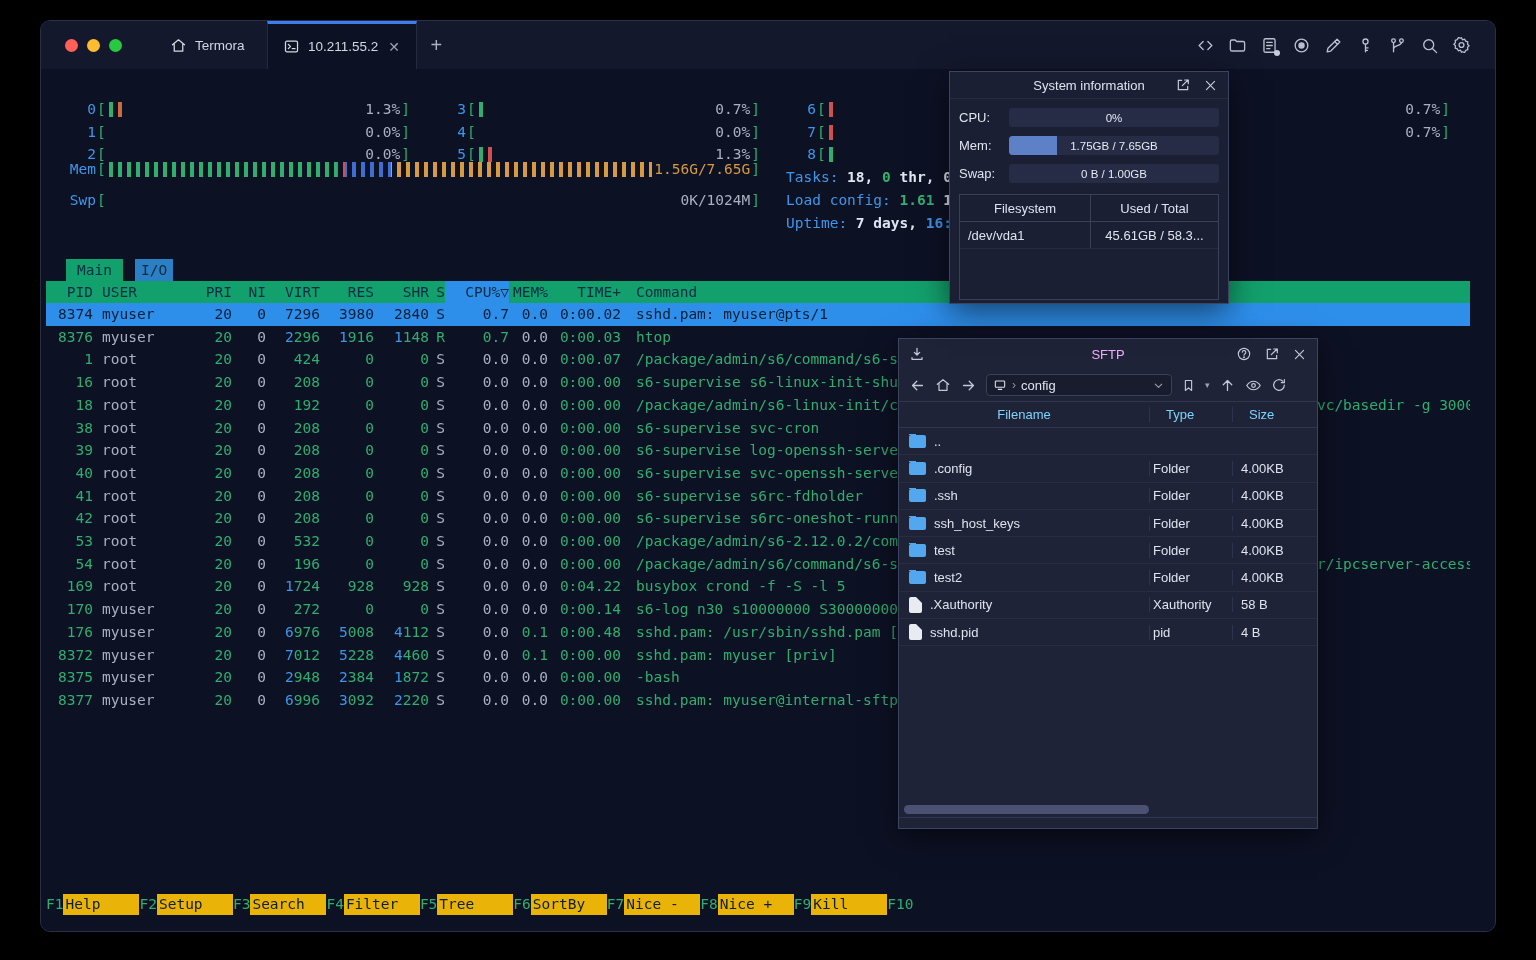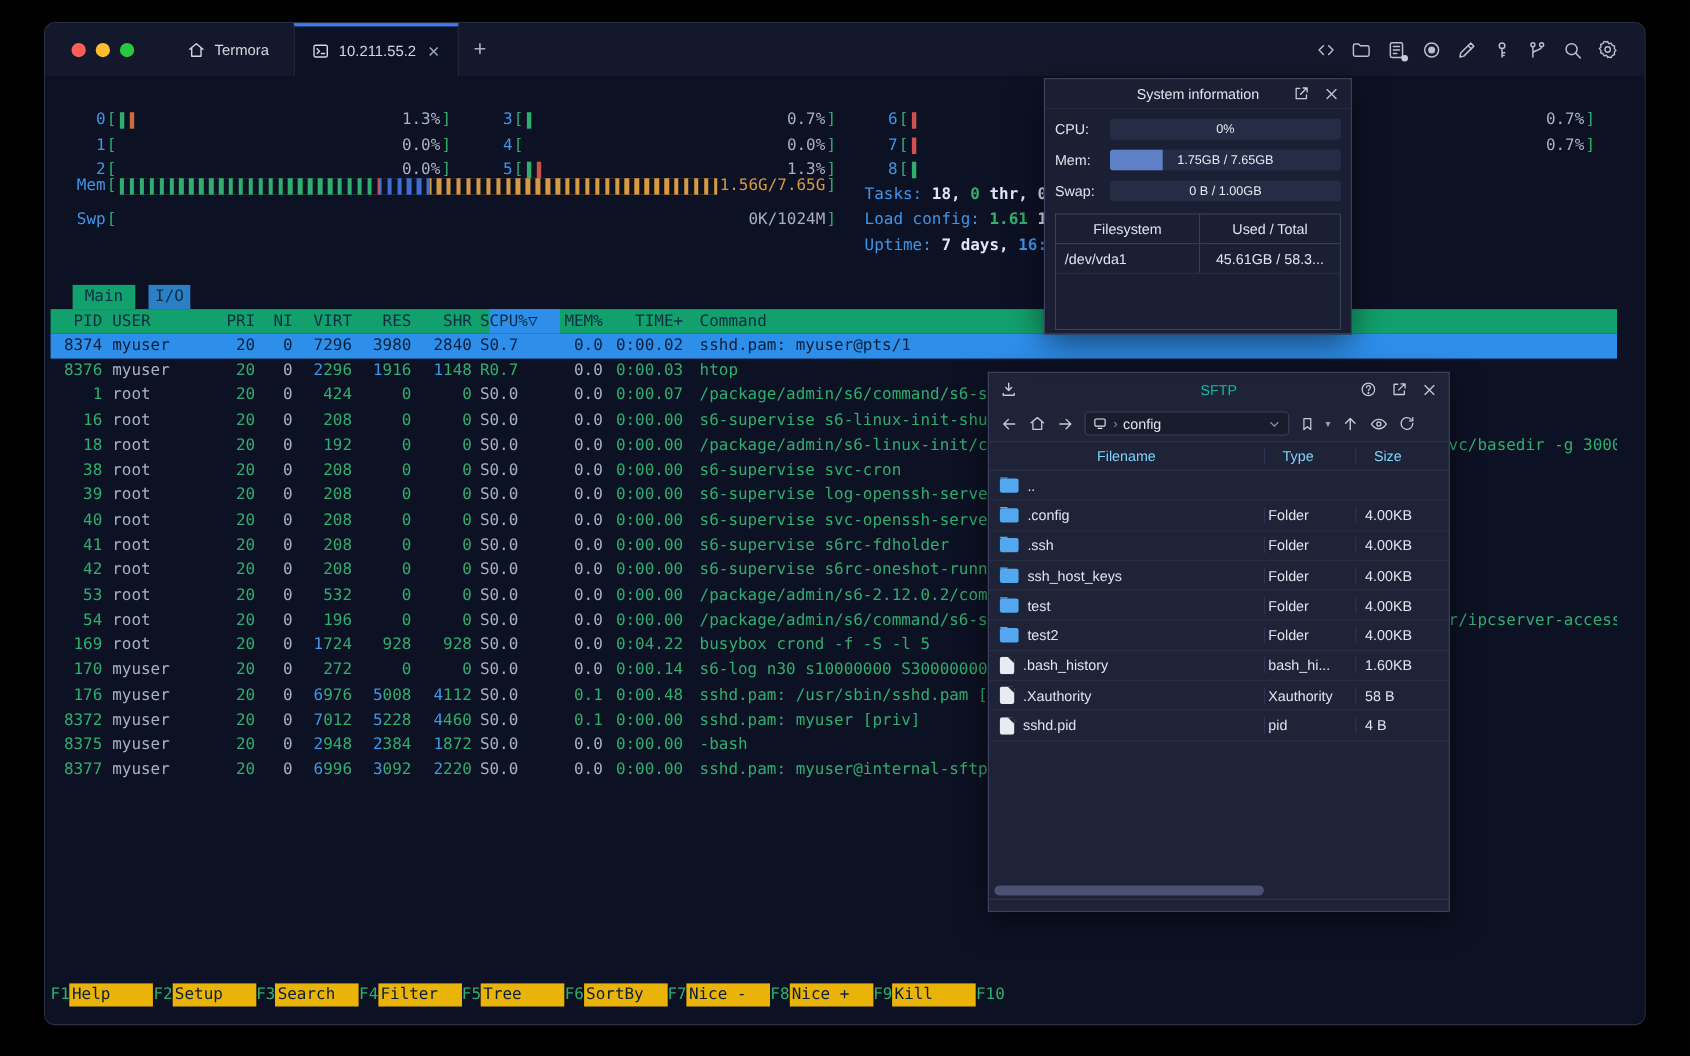--- a/index.html
+++ b/index.html
@@ -46,38 +46,38 @@
   .phead,.prow{position:absolute;left:5px;width:1424px;height:22.7px;display:flex;align-items:center;white-space:pre;}
   .phead{background:#12a06c;color:#0b2d43;height:22px;}
   .c-pid{width:47px;text-align:right;flex:none;}
   .c-user{width:109px;padding-left:9px;flex:none;overflow:hidden;}
   .c-pri{width:30px;text-align:right;flex:none;}
   .c-ni{width:34px;text-align:right;flex:none;}
   .c-virt{width:54px;text-align:right;flex:none;}
   .c-res{width:54px;text-align:right;flex:none;}
   .c-shr{width:55px;text-align:right;flex:none;}
   .c-s{width:16px;text-align:right;flex:none;}
-  .c-cpu{width:64px;text-align:left;flex:none;}
+  .c-cpu{width:64px;text-align:right;flex:none;}
   .c-mem{width:39px;text-align:right;flex:none;}
   .c-time{width:73px;text-align:right;flex:none;}
   .c-cmd{flex:1;padding-left:15px;overflow:hidden;white-space:pre;}
   .phead .c-cpu{background:#2e8feb;}
   .n-g{color:#2fae6e;}.n-gray{color:#a9b0bf;}.n-b{color:#3f96e8;}
   .prow.sel{background:#2e8feb;}
   .prow.sel span, .prow.sel{color:#0c1f38 !important;}
   .fbar{position:absolute;left:5px;top:825px;width:1424px;height:21px;display:flex;}
   .fkey{color:#2fae6e;display:flex;align-items:center;flex:none;}
   .fchip{background:#eab308;color:#0c1f38;min-width:76px;padding:0 2px;display:flex;align-items:center;flex:none;}
   .fchip.last{flex:1;margin-top:44px;}
   
   .sftp{position:absolute;left:857px;top:317px;width:420px;height:491px;background:#1f2337;
     border:1px solid #3d4360;z-index:10;color:#dfe3ee;font-size:13px;display:flex;flex-direction:column;
     box-shadow:0 8px 28px rgba(0,0,0,.55);}
   .sftp-title{height:30px;flex:none;display:flex;align-items:center;padding:0 10px;position:relative;color:#c3c9d6;}
-  .sftp-title .ttl{position:absolute;left:0;right:0;text-align:center;color:#14b8a6;font-size:13px;}
+  .sftp-title .ttl{position:absolute;left:0;right:0;text-align:center;color:#f0abfc;font-size:13px;}
   .t-icons{margin-left:auto;display:flex;gap:12px;align-items:center;z-index:1;}
   .sftp-toolbar{height:32px;flex:none;display:flex;align-items:center;padding:0 10px;gap:9px;color:#c3c9d6;}
   .pathbox{width:186px;height:22px;border:1px solid #3a4056;border-radius:4px;background:#181c2c;
     display:flex;align-items:center;gap:5px;padding:0 6px;color:#dfe3ee;}
   .pathbox .sep{color:#8b92a6;font-size:12px;}
   .pathbox .chev{margin-left:auto;color:#9aa1b2;}
   .caret{font-size:9px;color:#9aa1b2;}
   .sftp-grid-head{height:27px;flex:none;display:flex;border-top:1px solid #303550;border-bottom:1px solid #303550;align-items:center;color:#7dd3fc;}
   .gh{text-align:center;}
   .gcol-name{width:250px;flex:none;}
@@ -391,28 +391,20 @@
           <span class="fname">
             <span class="ficon-folder"></span>
             <span>test2</span>
           </span>
           <span class="gcol-type">Folder</span>
           <span class="gcol-size">4.00KB</span>
         </div>
         <div class="frow">
           <span class="fname">
             <span class="ficon-file"></span>
-            <span>.bash_history</span>
-          </span>
-          <span class="gcol-type">bash_hi...</span>
-          <span class="gcol-size">1.60KB</span>
-        </div>
-        <div class="frow">
-          <span class="fname">
-            <span class="ficon-file"></span>
             <span>.Xauthority</span>
           </span>
           <span class="gcol-type">Xauthority</span>
           <span class="gcol-size">58 B</span>
         </div>
         <div class="frow">
           <span class="fname">
             <span class="ficon-file"></span>
             <span>sshd.pid</span>
           </span>

